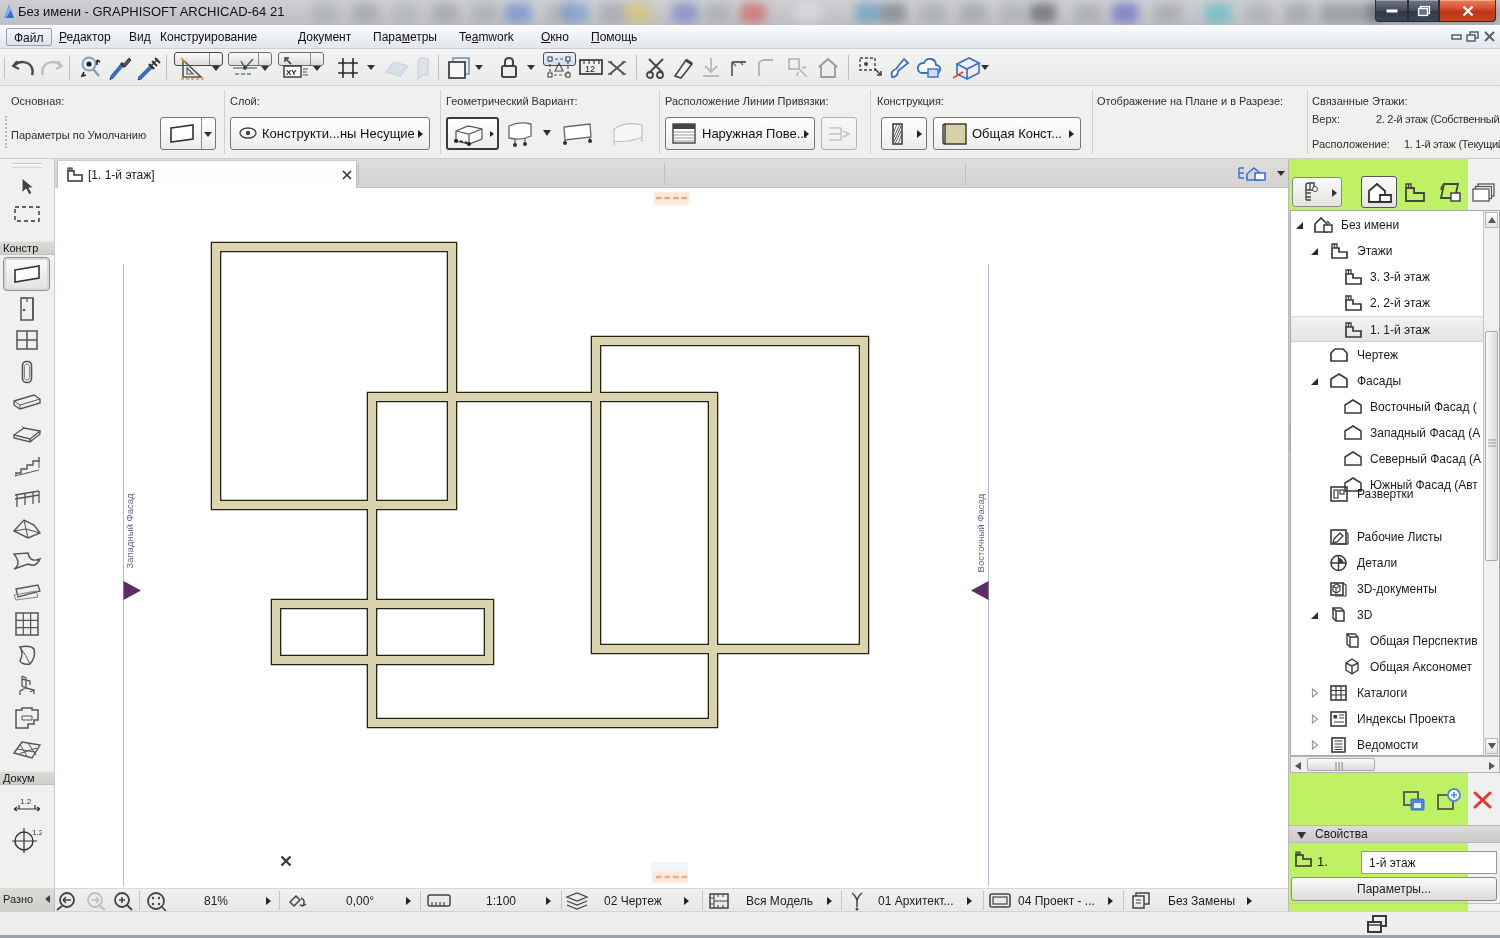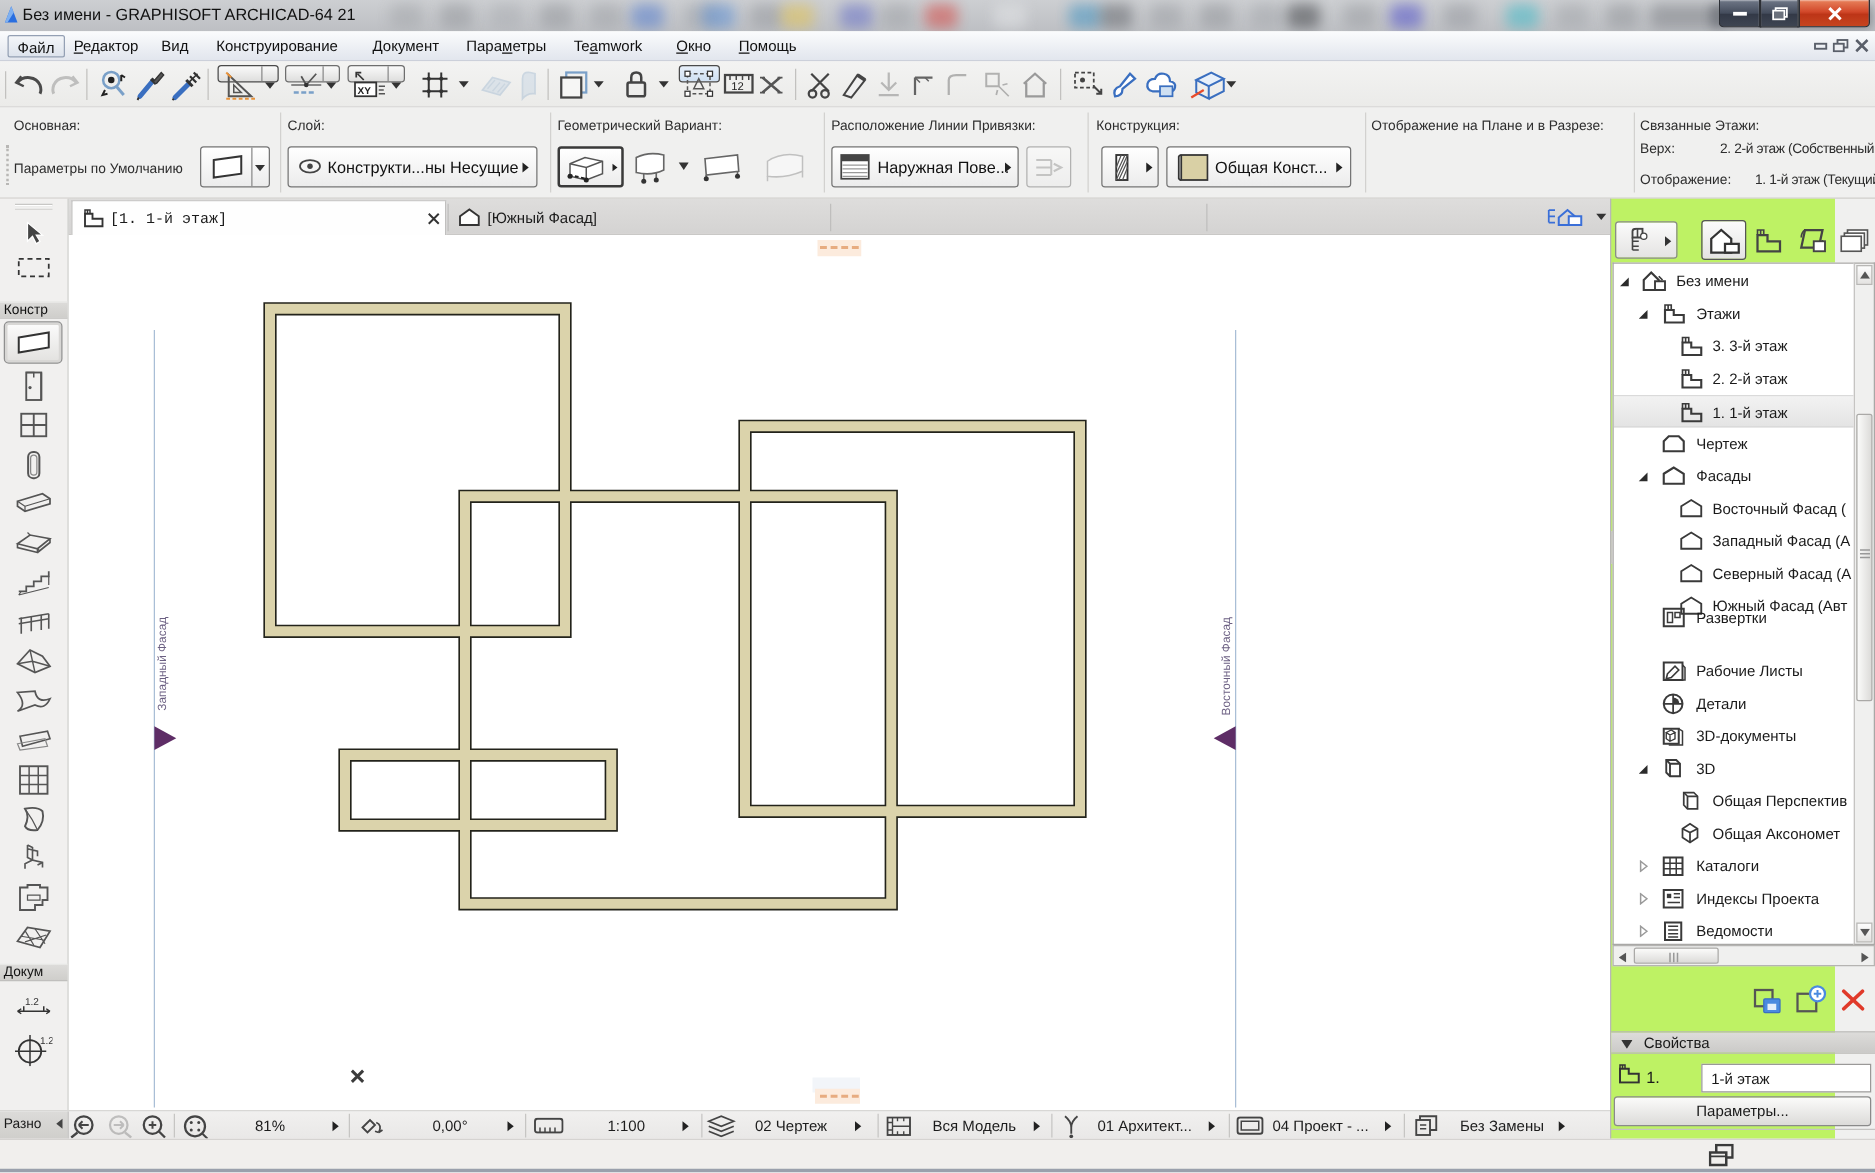--- a/index.html
+++ b/index.html
@@ -37,21 +37,21 @@
 #infobar { left:0; top:86px; width:1500px; height:73px; background:#f0f0ef; border-bottom:1px solid #cfcecc; font-size:11px; color:#2e2e2e; }
 #infobar .lbl { position:absolute; top:9px; white-space:nowrap; }
 .isep { position:absolute; top:4px; width:1px; height:64px; background:#d2d1cf; }
 .ibtn { position:absolute; top:31px; height:33px; border:1px solid #757575; border-radius:3px; background:linear-gradient(#ffffff,#ececec); font-size:13px; color:#111; }
 .ibtn .txt { position:absolute; top:8px; white-space:nowrap; }
 .rarr { position:absolute; width:0; height:0; border-top:4px solid transparent; border-bottom:4px solid transparent; border-left:5px solid #222; }
 
 
 #tabbar { left:55px; top:159px; width:1233px; height:29px; background:linear-gradient(#dedddc,#d4d3d2); border-bottom:1px solid #c9c8c6; font-size:12px; color:#1b1b1b; }
 .tab { position:absolute; top:1px; height:28px; }
-.tab.active { background:#fefefe; border:1px solid #c0bfbe; border-bottom:none; border-top:1px solid #cccbca;font-family:Liberation Mono, monospace; }
+.tab.active { background:#fefefe; border:1px solid #c0bfbe; border-bottom:none; border-top:1px solid #cccbca; }
 .tab .ticon { position:absolute; left:8px; top:6px; }
 .tab .tt { position:absolute; top:7px; white-space:nowrap; }
 .tabsep { position:absolute; top:4px; width:1px; height:22px; background:#bfbebd; }
 
 
 #toolbox { left:0; top:159px; width:55px; height:729px; background:#f1f0ef; border-right:1px solid #cccbc9; }
 #toolbox .hdr { position:absolute; left:0; width:54px; height:14px; background:linear-gradient(#dcdbd9,#cfcecb); border-top:1px solid #e8e8e6; border-bottom:1px solid #c0bfbd; font-size:11px; color:#111; padding-left:3px; line-height:13px; }
 #toolbox svg { position:absolute; left:50%; transform:translateX(-50%); }
 #wallsel { position:absolute; left:3px; top:-16px; width:47px; height:34px; border:1px solid #8f8f8f; border-radius:4px; background:linear-gradient(#fcfcfc,#e2e1df); box-shadow:0 0 0 2px #d8d7d5 inset; }
 
@@ -131,21 +131,21 @@
       <svg width="13" height="11" viewBox="0 0 13 11">
         <path d="M2 1 L11 10 M11 1 L2 10" stroke="#fff" stroke-width="2.4"></path>
       </svg>
     </div>
 </div>
 
 <div id="menubar" class="abs">
   <div class="mi boxed" style="left:6px">Файл</div>
   <div class="mi" style="left:52px"><u>Р</u>едактор</div>
   <div class="mi" style="left:122px">Вид</div>
-  <div class="mi" style="left:166px">Конструирование</div>
+  <div class="mi" style="left:153px">Конструирование</div>
   <div class="mi" style="left:291px">Документ</div>
   <div class="mi" style="left:366px">Пара<u>м</u>етры</div>
   <div class="mi" style="left:452px">Te<u>a</u>mwork</div>
   <div class="mi" style="left:534px"><u>О</u>кно</div>
   <div class="mi" style="left:584px"><u>П</u>омощь</div>
 </div>
 <svg class="mdi" style="left:1450px" viewBox="0 0 13 11">
     <rect x="2" y="4" width="9" height="4" fill="none" stroke="#5a5f6a" stroke-width="1.5"></rect>
   </svg>
 <svg class="mdi" style="left:1466px" viewBox="0 0 13 11">
@@ -423,40 +423,34 @@
     <div class="rarr" style="right:6px;top:12px"></div>
   </div>
   <div class="isep" style="left:1092px"></div>
 
   <div class="lbl" style="left:1097px">Отображение на Плане и в Разрезе:</div>
   <div class="isep" style="left:1307px"></div>
 
   <div class="lbl" style="left:1312px">Связанные Этажи:</div>
   <div class="lbl" style="left:1312px;top:27px">Верх:</div>
   <div class="lbl" style="left:1376px;top:27px;letter-spacing:-0.3px">2. 2-й этаж (Собственный + 1)</div>
-  <div class="lbl" style="left:1312px;top:52px">Отображение:</div>
+  <div class="lbl" style="left:1312px;top:52px">Расположение:</div>
   <div class="lbl" style="left:1404px;top:52px;letter-spacing:-0.3px">1. 1-й этаж (Текущий)</div>
 </div>
 
 <div id="tabbar" class="abs">
   <div class="tab active" style="left:2px;width:300px">
     <svg class="ticon" width="20" height="16" viewBox="0 0 20 16">
         <path d="M2 4 L2 14 L16 14 L16 8 L8 8 L8 4 Z" fill="none" stroke="#333" stroke-width="1.5"></path>
         <path d="M2 4 L2 1 L6 1 L6 4 M4 1 L4 4" stroke="#333" stroke-width="1.2" fill="none"></path>
       </svg>
     <div class="tt" style="left:30px">[1. 1-й этаж]</div>
     <svg style="position:absolute;left:284px;top:9px" width="10" height="10" viewBox="0 0 10 10">
         <path d="M1 1 L9 9 M9 1 L1 9" stroke="#333" stroke-width="1.6"></path>
       </svg>
-  </div>
-  <div class="tab" style="left:303px;width:305px">
-    <svg class="ticon" width="19" height="16" viewBox="0 0 19 16">
-        <path d="M2 7 L9.5 1.5 L17 7 L17 14 L2 14 Z" fill="#fdfdfd" stroke="#333" stroke-width="1.5"></path>
-      </svg>
-    <div class="tt" style="left:32px">[Южный Фасад]</div>
   </div>
   <div class="tabsep" style="left:303px"></div>
   <div class="tabsep" style="left:609px"></div>
   <div class="tabsep" style="left:910px"></div>
   <svg style="position:absolute;left:1182px;top:5px" width="34" height="19" viewBox="0 0 34 19">
       <path d="M10 10 L17 4 L24 10 L24 16 L10 16 Z" fill="none" stroke="#3a6fd8" stroke-width="1.6"></path>
       <path d="M18 9 L28 9 L28 16 L18 16 Z" fill="#fff" stroke="#3a6fd8" stroke-width="1.6"></path>
       <path d="M2 4 h5 M2 9 h5 M2 14 h5 M2 4 v10" stroke="#3a6fd8" stroke-width="1.4"></path>
     </svg>
   <div class="ddarr" style="position:absolute;left:1222px;top:12px"></div>

